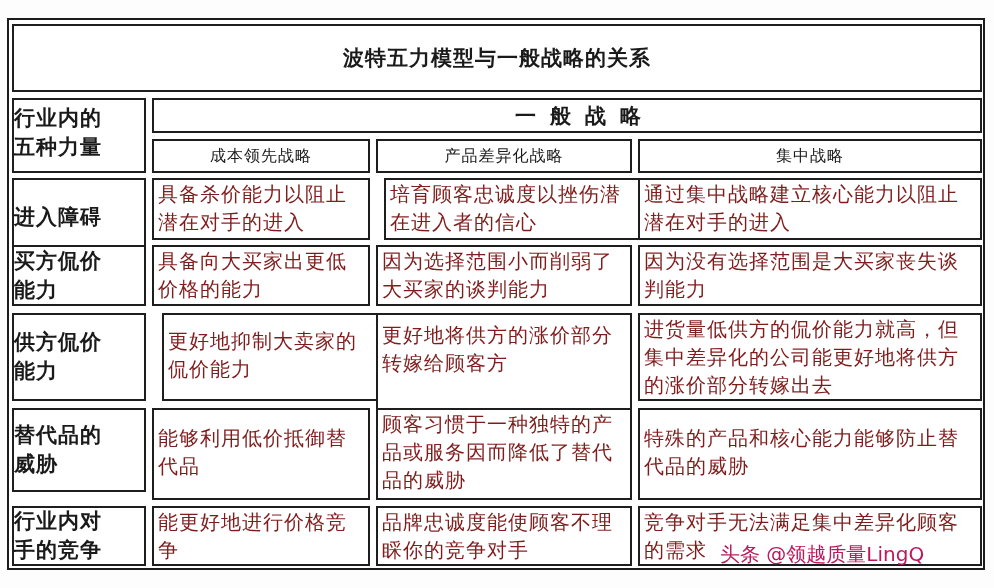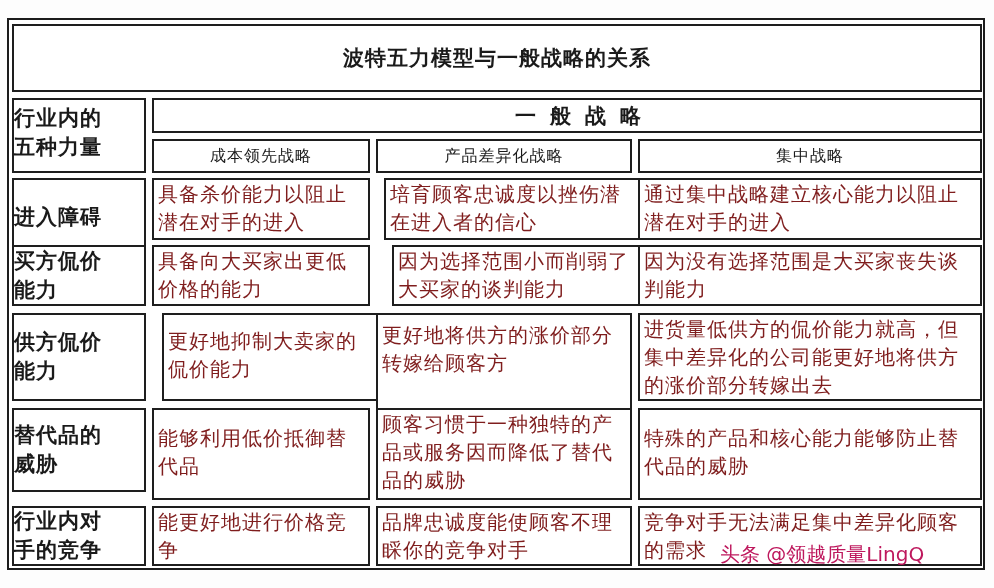--- a/index.html
+++ b/index.html
@@ -115,21 +115,21 @@
 <div class="cell col-header" style="left:638px; top:139px; width:344px; height:34px;">集中战略</div>
 
 <div class="cell row-header" style="left:12px; top:178px; width:134px; height:78px;">进入障碍</div>
 <div class="cell body-cell" style="left:152px; top:178px; width:218px; height:62px;">具备杀价能力以阻止潜在对手的进入</div>
 <div class="cell body-cell" style="left:376px; top:178px; width:256px; height:62px;margin-left:8px;">培育顾客忠诚度以挫伤潜在进入者的信心</div>
 <div class="cell body-cell" style="left:638px; top:178px; width:344px; height:62px;">通过集中战略建立核心能力以阻止潜在对手的进入</div>
 
 <div class="cell row-header" style="left:12px; top:245px; width:134px; height:61px;">买方侃价
 能力</div>
 <div class="cell body-cell" style="left:152px; top:245px; width:218px; height:61px;">具备向大买家出更低价格的能力</div>
-<div class="cell body-cell" style="left:376px; top:245px; width:256px; height:61px;margin-left:16px;">因为选择范围小而削弱了大买家的谈判能力</div>
+<div class="cell body-cell" style="left:376px; top:245px; width:256px; height:61px;">因为选择范围小而削弱了大买家的谈判能力</div>
 <div class="cell body-cell" style="left:638px; top:245px; width:344px; height:61px;">因为没有选择范围是大买家丧失谈判能力</div>
 
 <div class="cell row-header" style="left:12px; top:313px; width:134px; height:88px;">供方侃价
 能力</div>
 <div class="cell body-cell center-v" style="left:152px; top:313px; width:218px; height:88px; align-items:flex-start; padding-top:12px;margin-left:10px;">更好地抑制大卖家的侃价能力</div>
 <div class="cell body-cell center-v" style="left:376px; top:313px; width:256px; height:100px; align-items:flex-start; padding-top:6px;">更好地将供方的涨价部分转嫁给顾客方</div>
 <div class="cell body-cell" style="left:638px; top:313px; width:344px; height:88px;">进货量低供方的侃价能力就高，但集中差异化的公司能更好地将供方的涨价部分转嫁出去</div>
 
 <div class="cell row-header" style="left:12px; top:408px; width:134px; height:84px;">替代品的
 威胁</div>

